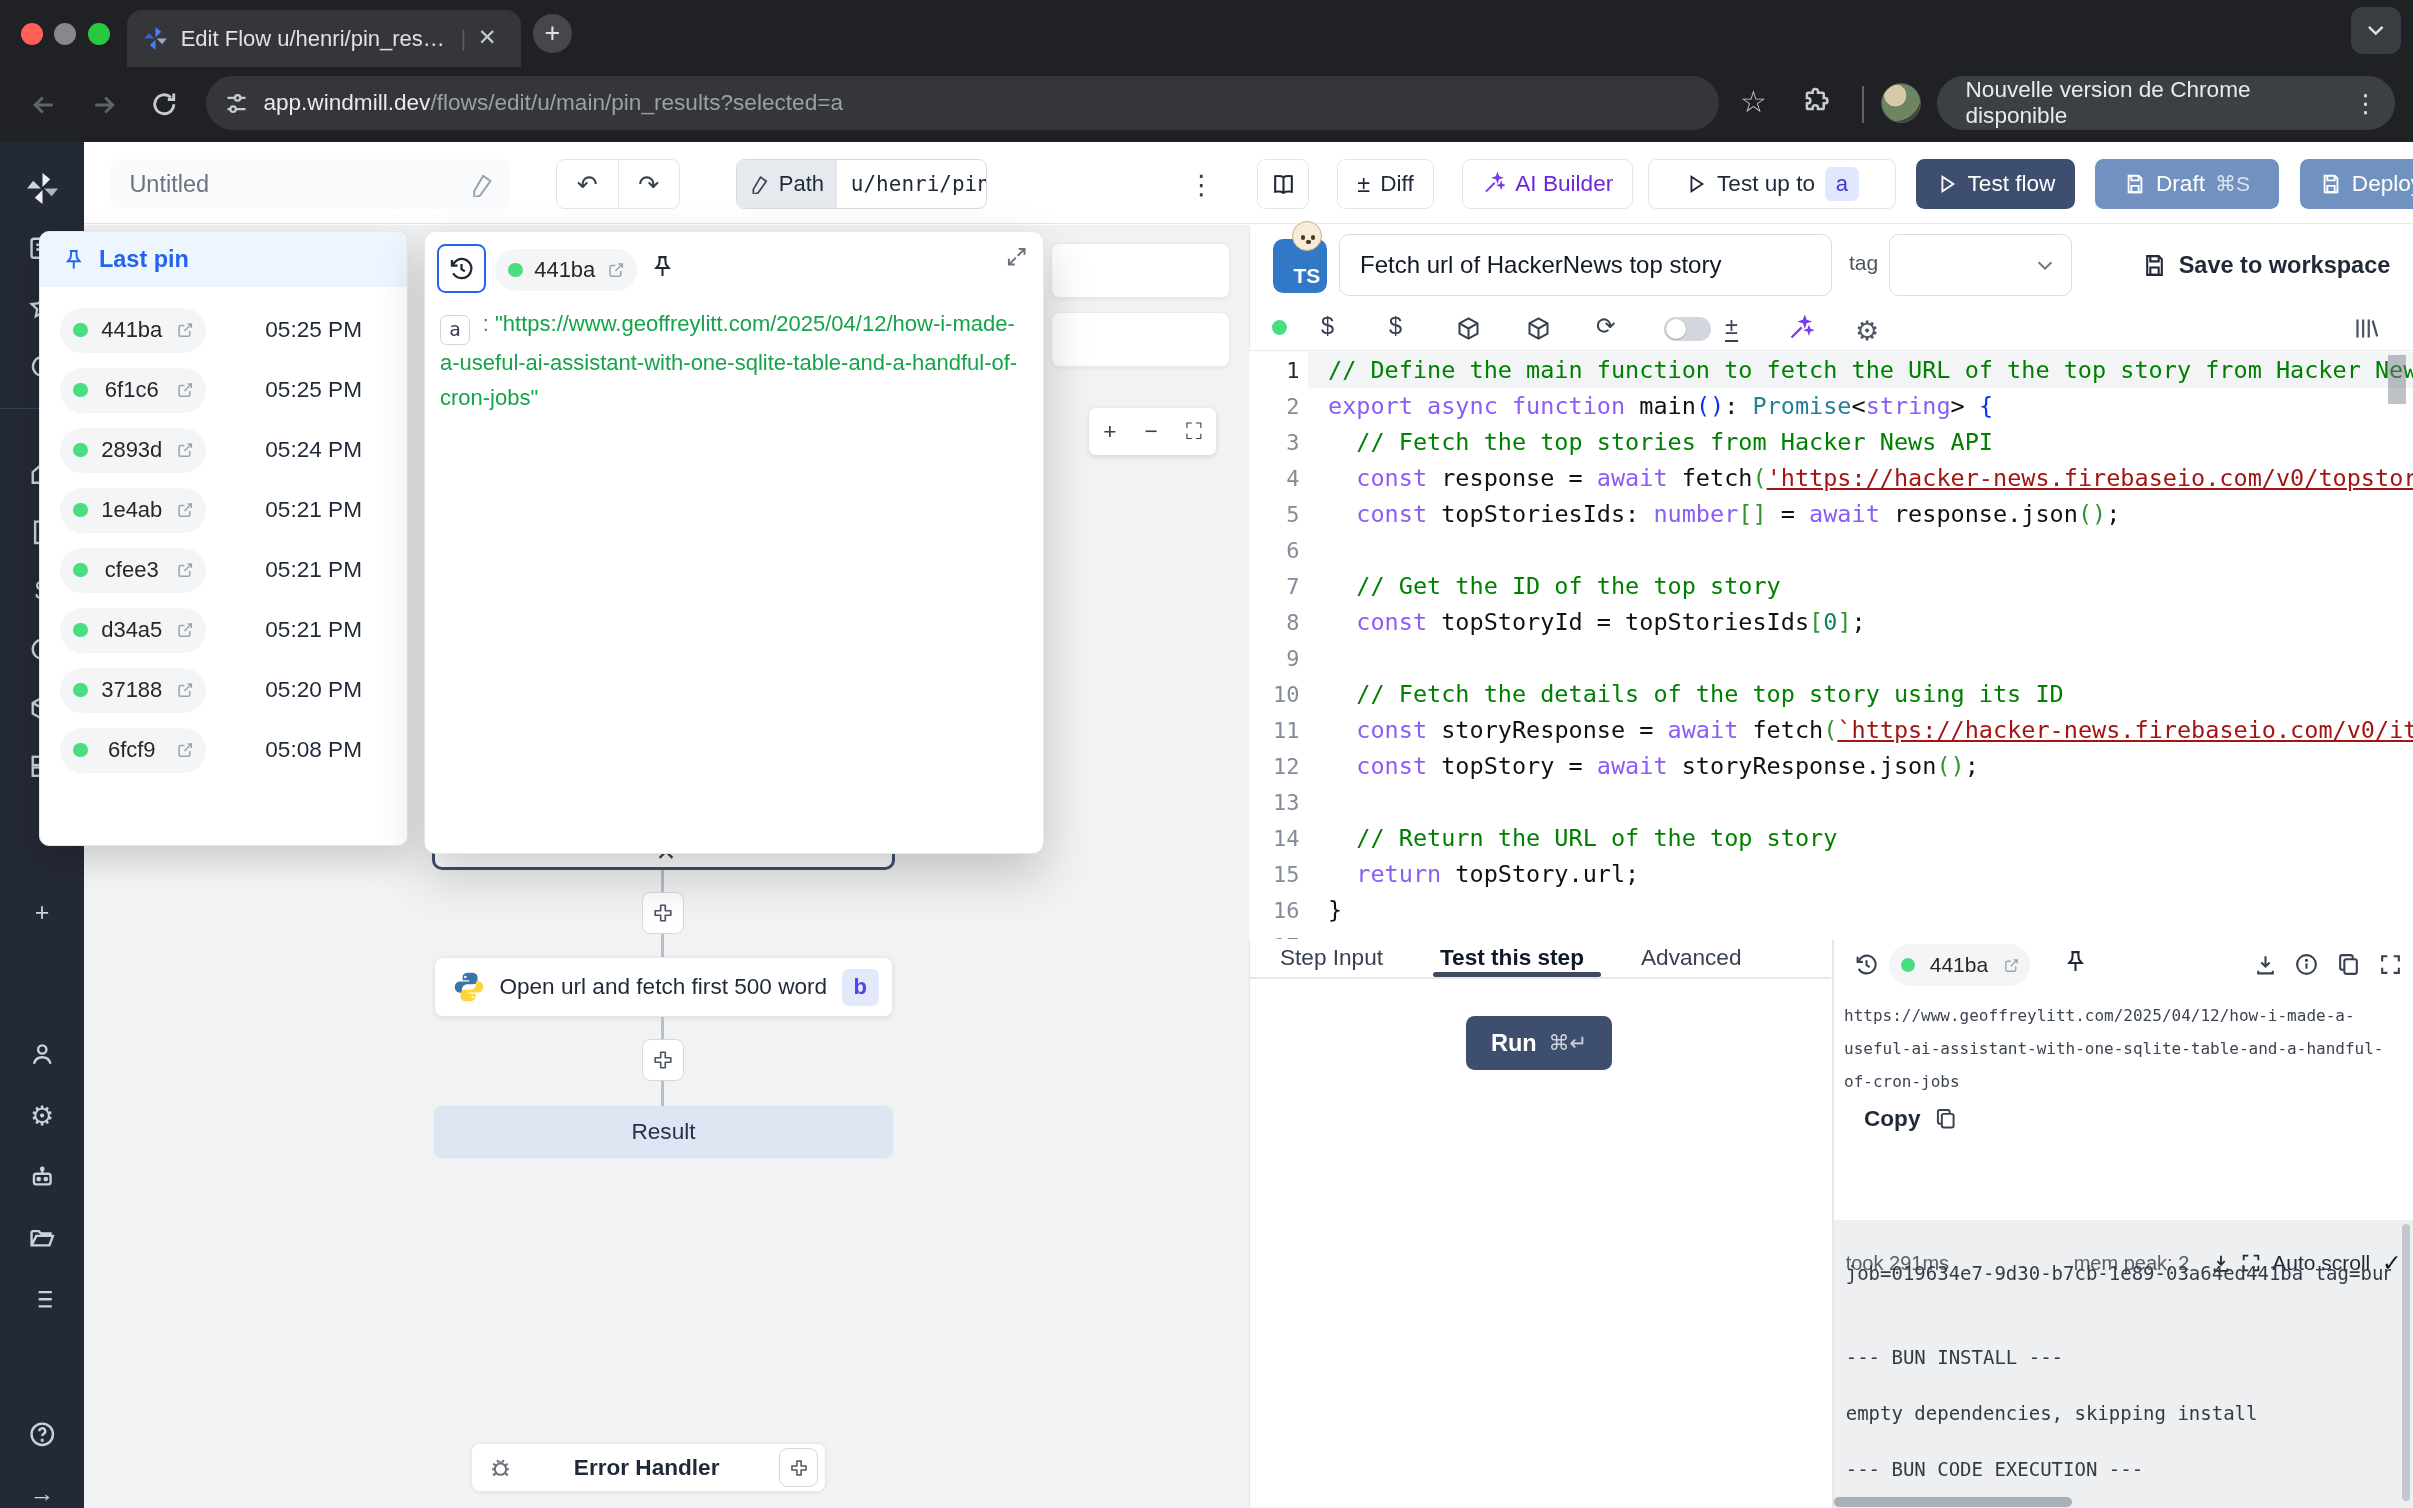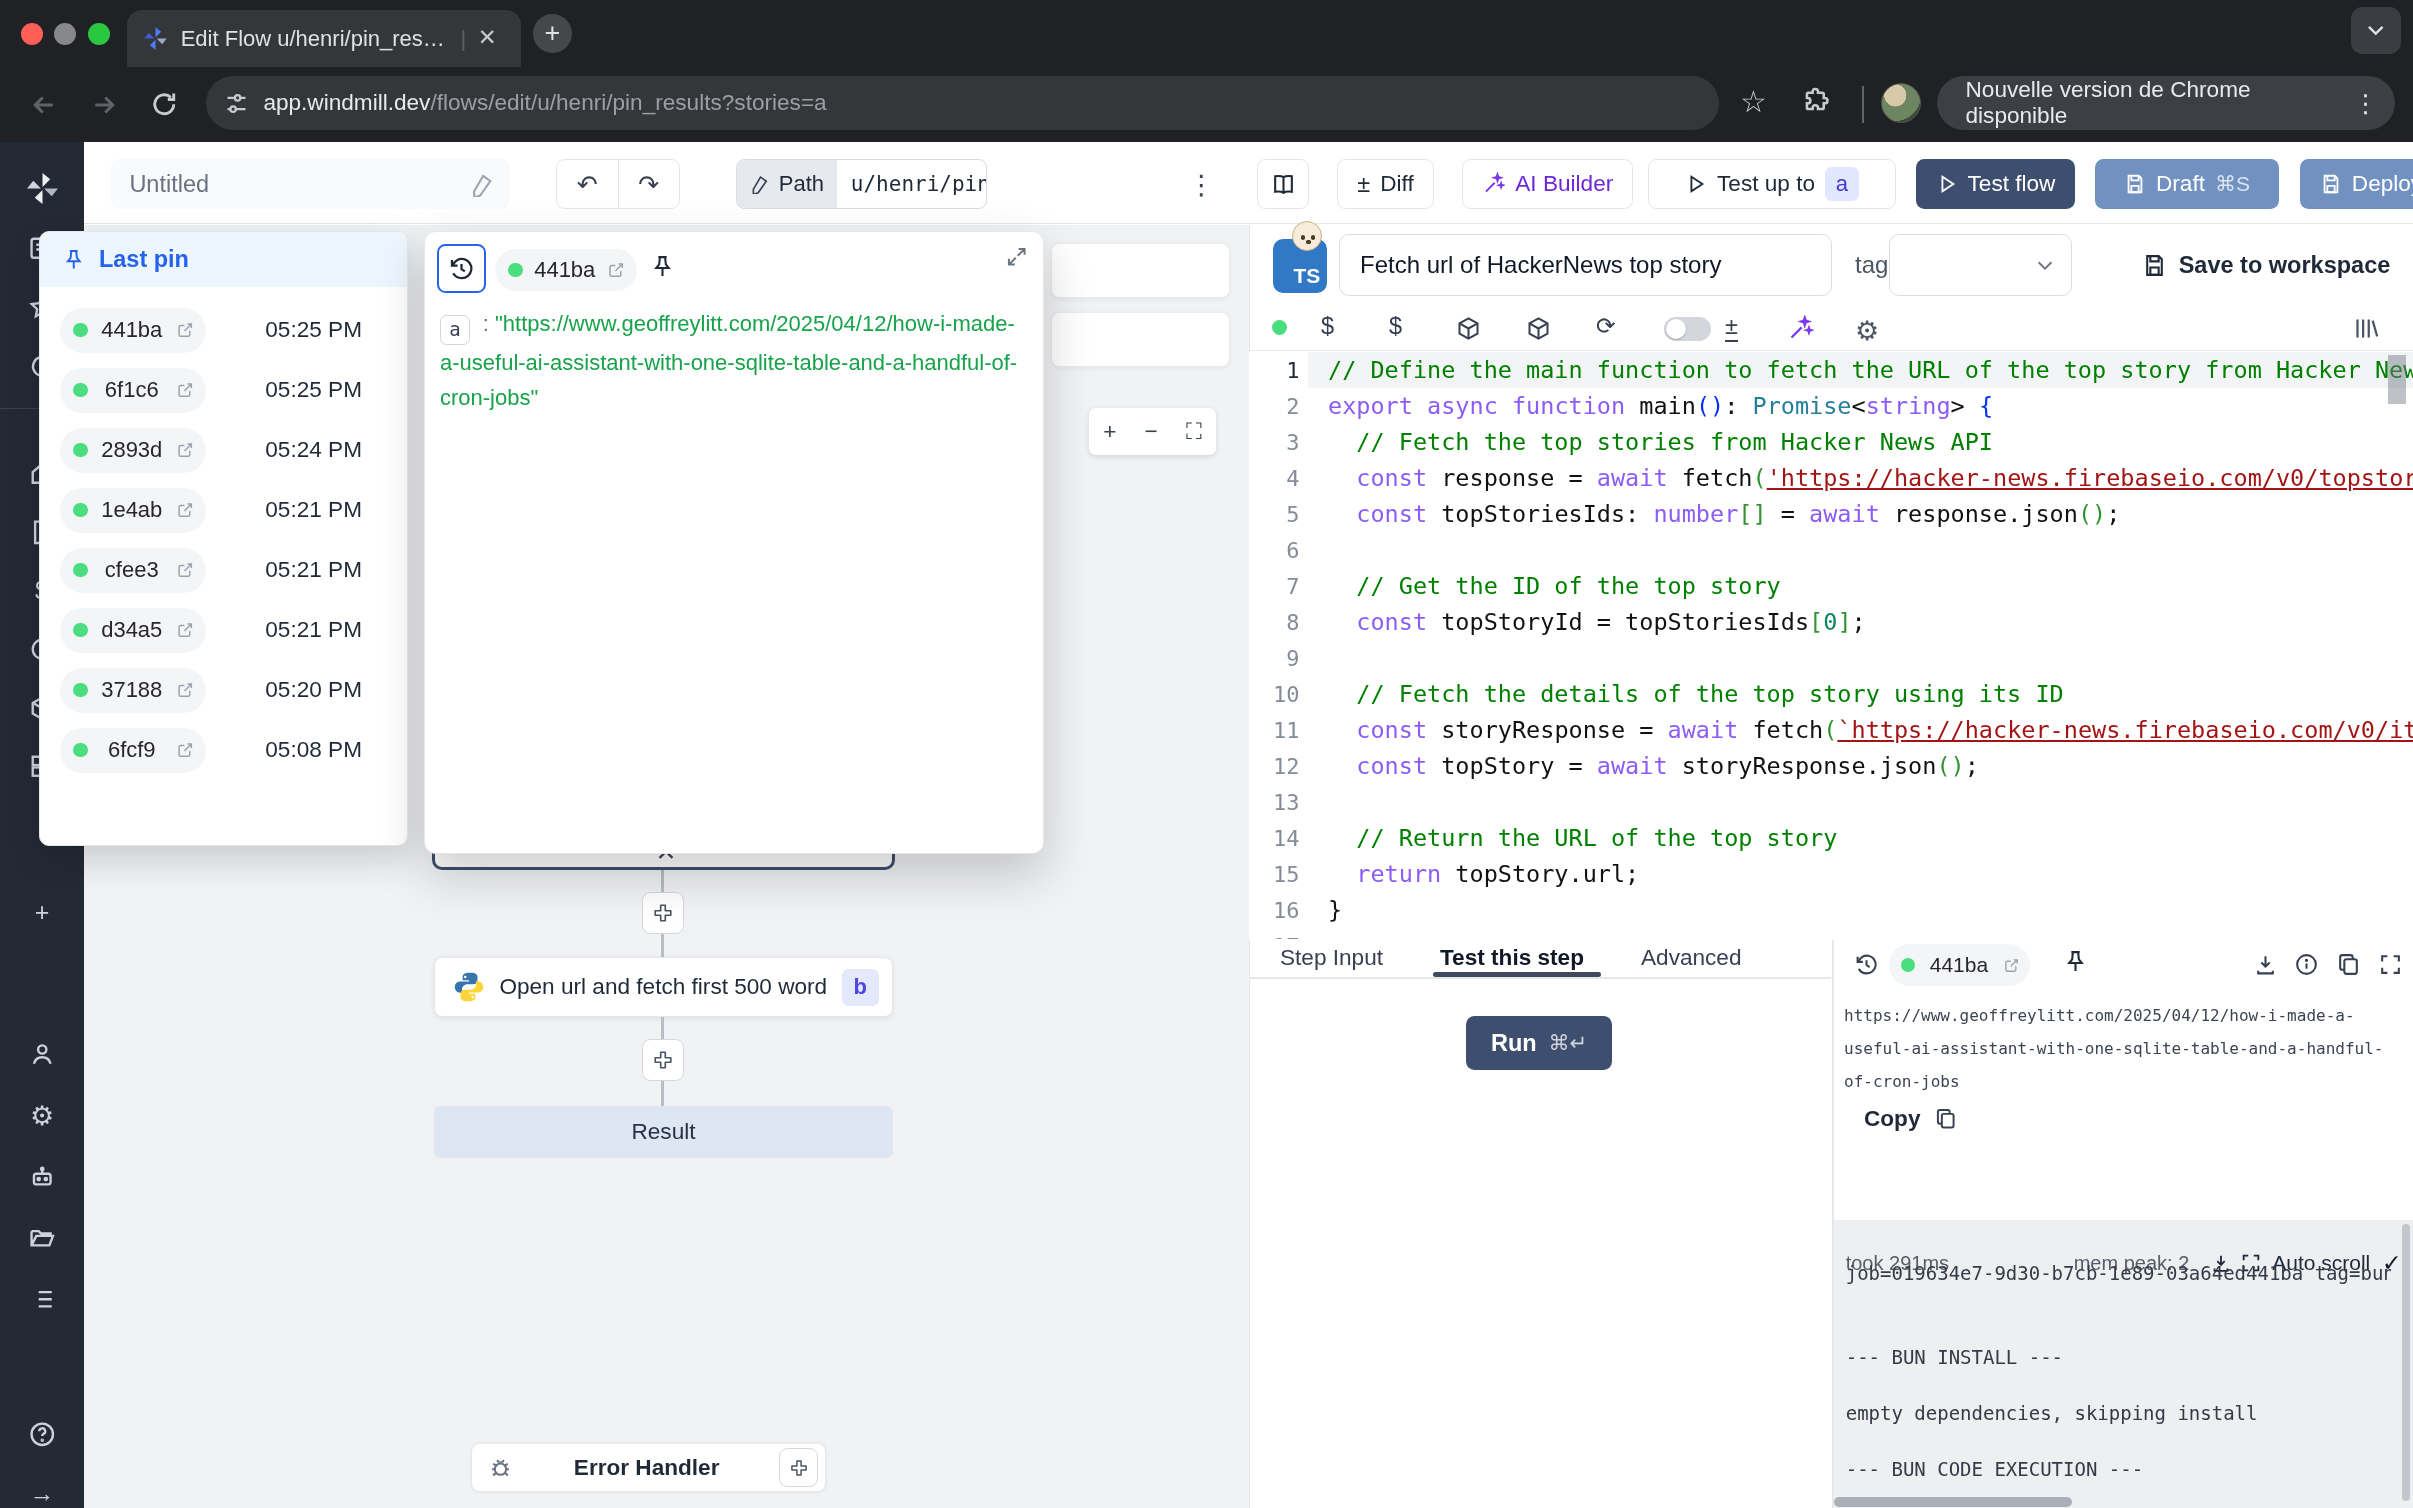--- a/index.html
+++ b/index.html
@@ -109,21 +109,21 @@
   .green{color:#16a34a;overflow-wrap:break-word;}
 
   
   .rpanel{left:1249px;top:225px;width:1165px;height:1284px;background:#fff;border-left:0.8px solid #e5e7eb;}
   .tsbadge{left:1273px;top:239px;width:54px;height:54px;background:#3178c6;border-radius:10px;
     display:flex;align-items:flex-end;justify-content:flex-end;padding:5px 6.7px;color:#fff;font-weight:800;font-size:21px;z-index:2;}
   .bun{left:1292px;top:221px;width:30px;height:30px;border-radius:50%;background:#f7ecd9;border:1.7px solid #cbb07e;z-index:3;}
   .bun i{position:absolute;width:4.2px;height:4.2px;border-radius:50%;background:#4a3a22;}
   .titlebox{left:1339px;top:234px;width:493px;height:62px;border:1.7px solid #d9dde3;border-radius:10px;
     display:flex;align-items:center;padding:0 20px;font-size:24px;color:#111827;background:#fff;}
-  .taglabel{left:1849px;top:251px;font-size:24px;color:#4b5563;margin-left:6px;}
+  .taglabel{left:1849px;top:251px;font-size:21px;color:#4b5563;}
   .tagselect{left:1889px;top:234px;width:183px;height:62px;border:1.7px solid #d9dde3;border-radius:10px;background:#fff;
     display:flex;align-items:center;justify-content:flex-end;padding:0 15px;color:#6b7280;}
   .savebtn{left:2142px;top:248px;height:35px;display:flex;align-items:center;gap:11.7px;font-size:23.5px;font-weight:600;color:#1f2937;}
   .iconrow-ic{top:315px;color:#374151;}
   .glyph28{font-size:23.5px;color:#374151;line-height:1;}
   .toggle{left:1664px;top:317px;width:47px;height:23.5px;border-radius:11.7px;background:#d3d7dd;}
   .toggle .knob{position:absolute;left:1.7px;top:1.7px;width:20px;height:20px;border-radius:50%;background:#fff;box-shadow:0 0.8px 1.7px rgba(0,0,0,.3);}
   .hdr-divider{left:1249px;top:350px;width:1164px;height:0.8px;background:#e8eaee;}
 
   
@@ -213,21 +213,21 @@
           <path d="M20 3v5h-5"></path>
         </svg>
     </div>
 
     <div class="abs urlpill">
       <svg class="ico" width="27" height="27" viewBox="0 0 24 24" fill="none" stroke="#c7cacf" stroke-width="2">
         <path d="M4 7h7M15 7h5M4 17h3M11 17h9"></path>
           <circle cx="13" cy="7" r="2.4"></circle>
           <circle cx="9" cy="17" r="2.4"></circle>
       </svg>
-      <div class="urltext"><span class="urlhost">app.windmill.dev</span><span class="urlpath">/flows/edit/u/henri/pin_results?stories=a</span></div>
+      <div class="urltext"><span class="urlhost">app.windmill.dev</span><span class="urlpath">/flows/edit/u/main/pin_results?selected=a</span></div>
     </div>
 
     <div class="abs" style="left:1740px;top:84px;color:#c7cacf;font-size:30px"><span>☆</span></div>
     <div class="abs" style="left:1800px;top:86px;color:#c7cacf">
       <svg class="ico" width="32" height="32" viewBox="0 0 24 24" fill="none" stroke="currentColor" stroke-width="1.9">
           <path d="M9.5 4.2a2 2 0 1 1 4 0V5h3.3a1 1 0 0 1 1 1v3h.8a2 2 0 1 1 0 4h-.8v3.3a1 1 0 0 1-1 1h-3.3v-.8a2 2 0 1 0-4 0v.8H6.2a1 1 0 0 1-1-1V13h.6a2 2 0 1 0 0-4h-.6V6a1 1 0 0 1 1-1h3.3z"></path>
         </svg>
     </div>
     <div class="abs" style="left:1862px;top:86px;width:1.7px;height:37px;background:#5f6368"></div>
     <div class="abs avatar"></div>

